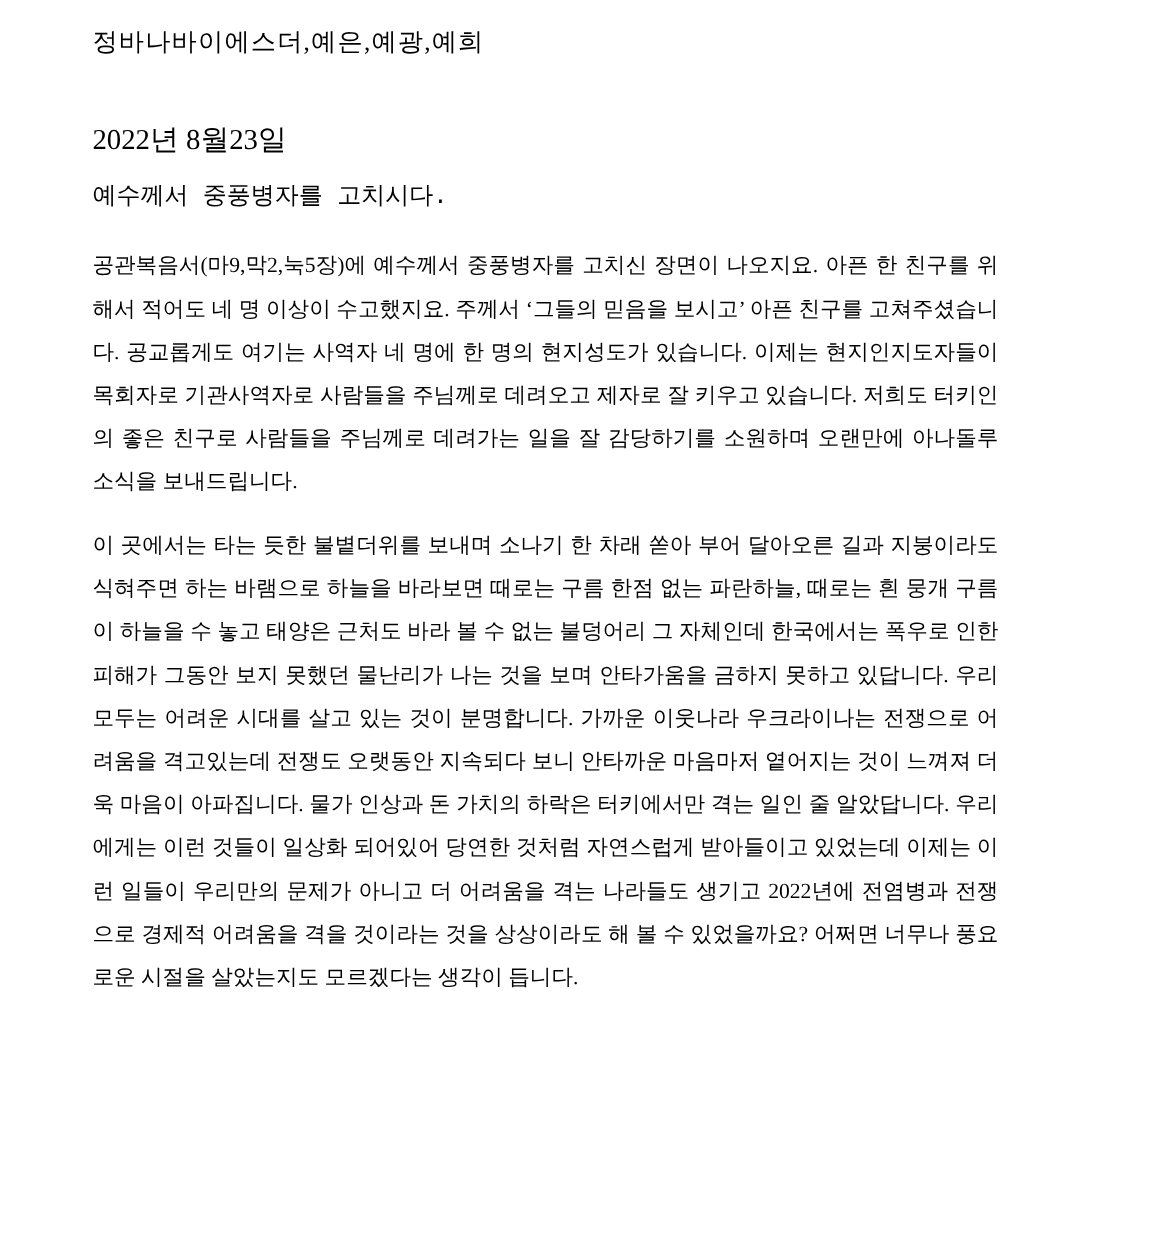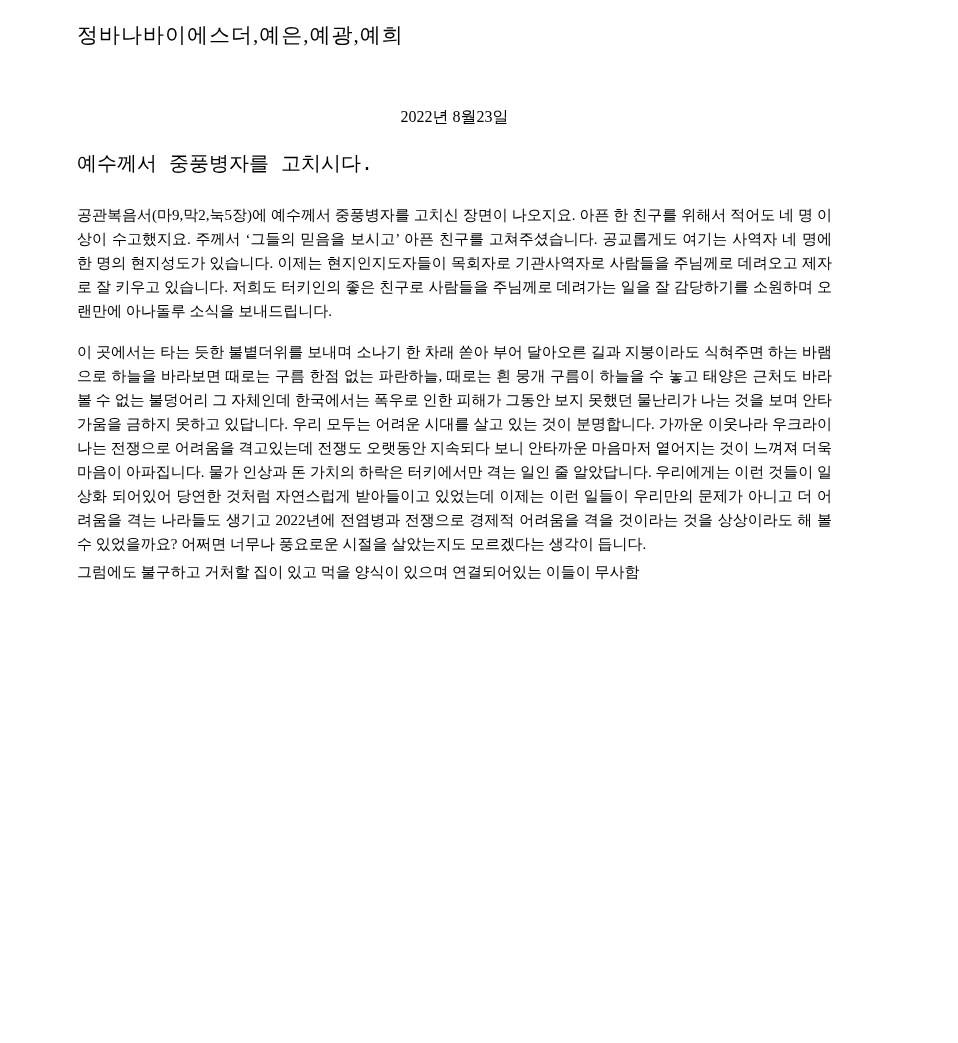--- a/index.html
+++ b/index.html
@@ -22,35 +22,34 @@
     overflow: hidden;
   }
   .doc-header {
     font-size: 21px;
     line-height: 40px;
     letter-spacing: 1px;
     margin: 0 0 42px 0;
     white-space: nowrap;
   }
   .doc-date {
-    font-size: 16px;
+    font-size: 24px;
     line-height: 40px;
     margin: 0 0 8px 0;
-    text-align: center;
   }
   .doc-title {
     font-size: 20px;
     font-weight: normal;
     line-height: 40px;
     margin: 0 0 18px 0;
     font-family: Liberation Mono, monospace;
   }
   p.para {
-    font-size: 15px;
-    line-height: 24px;
+    font-size: 18px;
+    line-height: 36px;
     margin: 0;
     text-align: justify;
     word-break: normal;
     overflow-wrap: break-word;
   }
   p.para-intro    { margin: 0 0 17px 0; }
   h2.section-heading {
     font-size: 20px;
     font-weight: normal;
     line-height: 40px;
@@ -68,15 +67,14 @@
 
   <div class="doc-date">2022년 8월23일</div>
 
   <div class="doc-title">예수께서 중풍병자를 고치시다.</div>
 
   <p class="para para-intro">공관복음서(마9,막2,눅5장)에 예수께서 중풍병자를 고치신 장면이 나오지요. 아픈 한 친구를 위해서 적어도 네 명 이상이 수고했지요. 주께서 ‘그들의 믿음을 보시고’ 아픈 친구를 고쳐주셨습니다. 공교롭게도 여기는 사역자 네 명에 한 명의 현지성도가 있습니다. 이제는 현지인지도자들이 목회자로 기관사역자로 사람들을 주님께로 데려오고 제자로 잘 키우고 있습니다. 저희도 터키인의 좋은 친구로 사람들을 주님께로 데려가는 일을 잘 감당하기를 소원하며 오랜만에 아나돌루 소식을 보내드립니다.</p>
 
 
   <p class="para para-situation">이 곳에서는 타는 듯한 불볕더위를 보내며 소나기 한 차래 쏟아 부어 달아오른 길과 지붕이라도 식혀주면 하는 바램으로 하늘을 바라보면 때로는 구름 한점 없는 파란하늘, 때로는 흰 뭉개 구름이 하늘을 수 놓고 태양은 근처도 바라 볼 수 없는 불덩어리 그 자체인데 한국에서는 폭우로 인한 피해가 그동안 보지 못했던 물난리가 나는 것을 보며 안타가움을 금하지 못하고 있답니다. 우리 모두는 어려운 시대를 살고 있는 것이 분명합니다. 가까운 이웃나라 우크라이나는 전쟁으로 어려움을 격고있는데 전쟁도 오랫동안 지속되다 보니 안타까운 마음마저 옅어지는 것이 느껴져 더욱 마음이 아파집니다. 물가 인상과 돈 가치의 하락은 터키에서만 격는 일인 줄 알았답니다. 우리에게는 이런 것들이 일상화 되어있어 당연한 것처럼 자연스럽게 받아들이고 있었는데 이제는 이런 일들이 우리만의 문제가 아니고 더 어려움을 격는 나라들도 생기고 2022년에 전염병과 전쟁으로 경제적 어려움을 격을 것이라는 것을 상상이라도 해 볼 수 있었을까요? 어쩌면 너무나 풍요로운 시절을 살았는지도 모르겠다는 생각이 듭니다.</p>
 
-  <p class="para para-closing">그럼에도 불구하고 거처할 집이 있고 먹을 양식이 있으며 연결되어있는 이들이 무사함</p>
 
 </div>
 
 </body></html>

